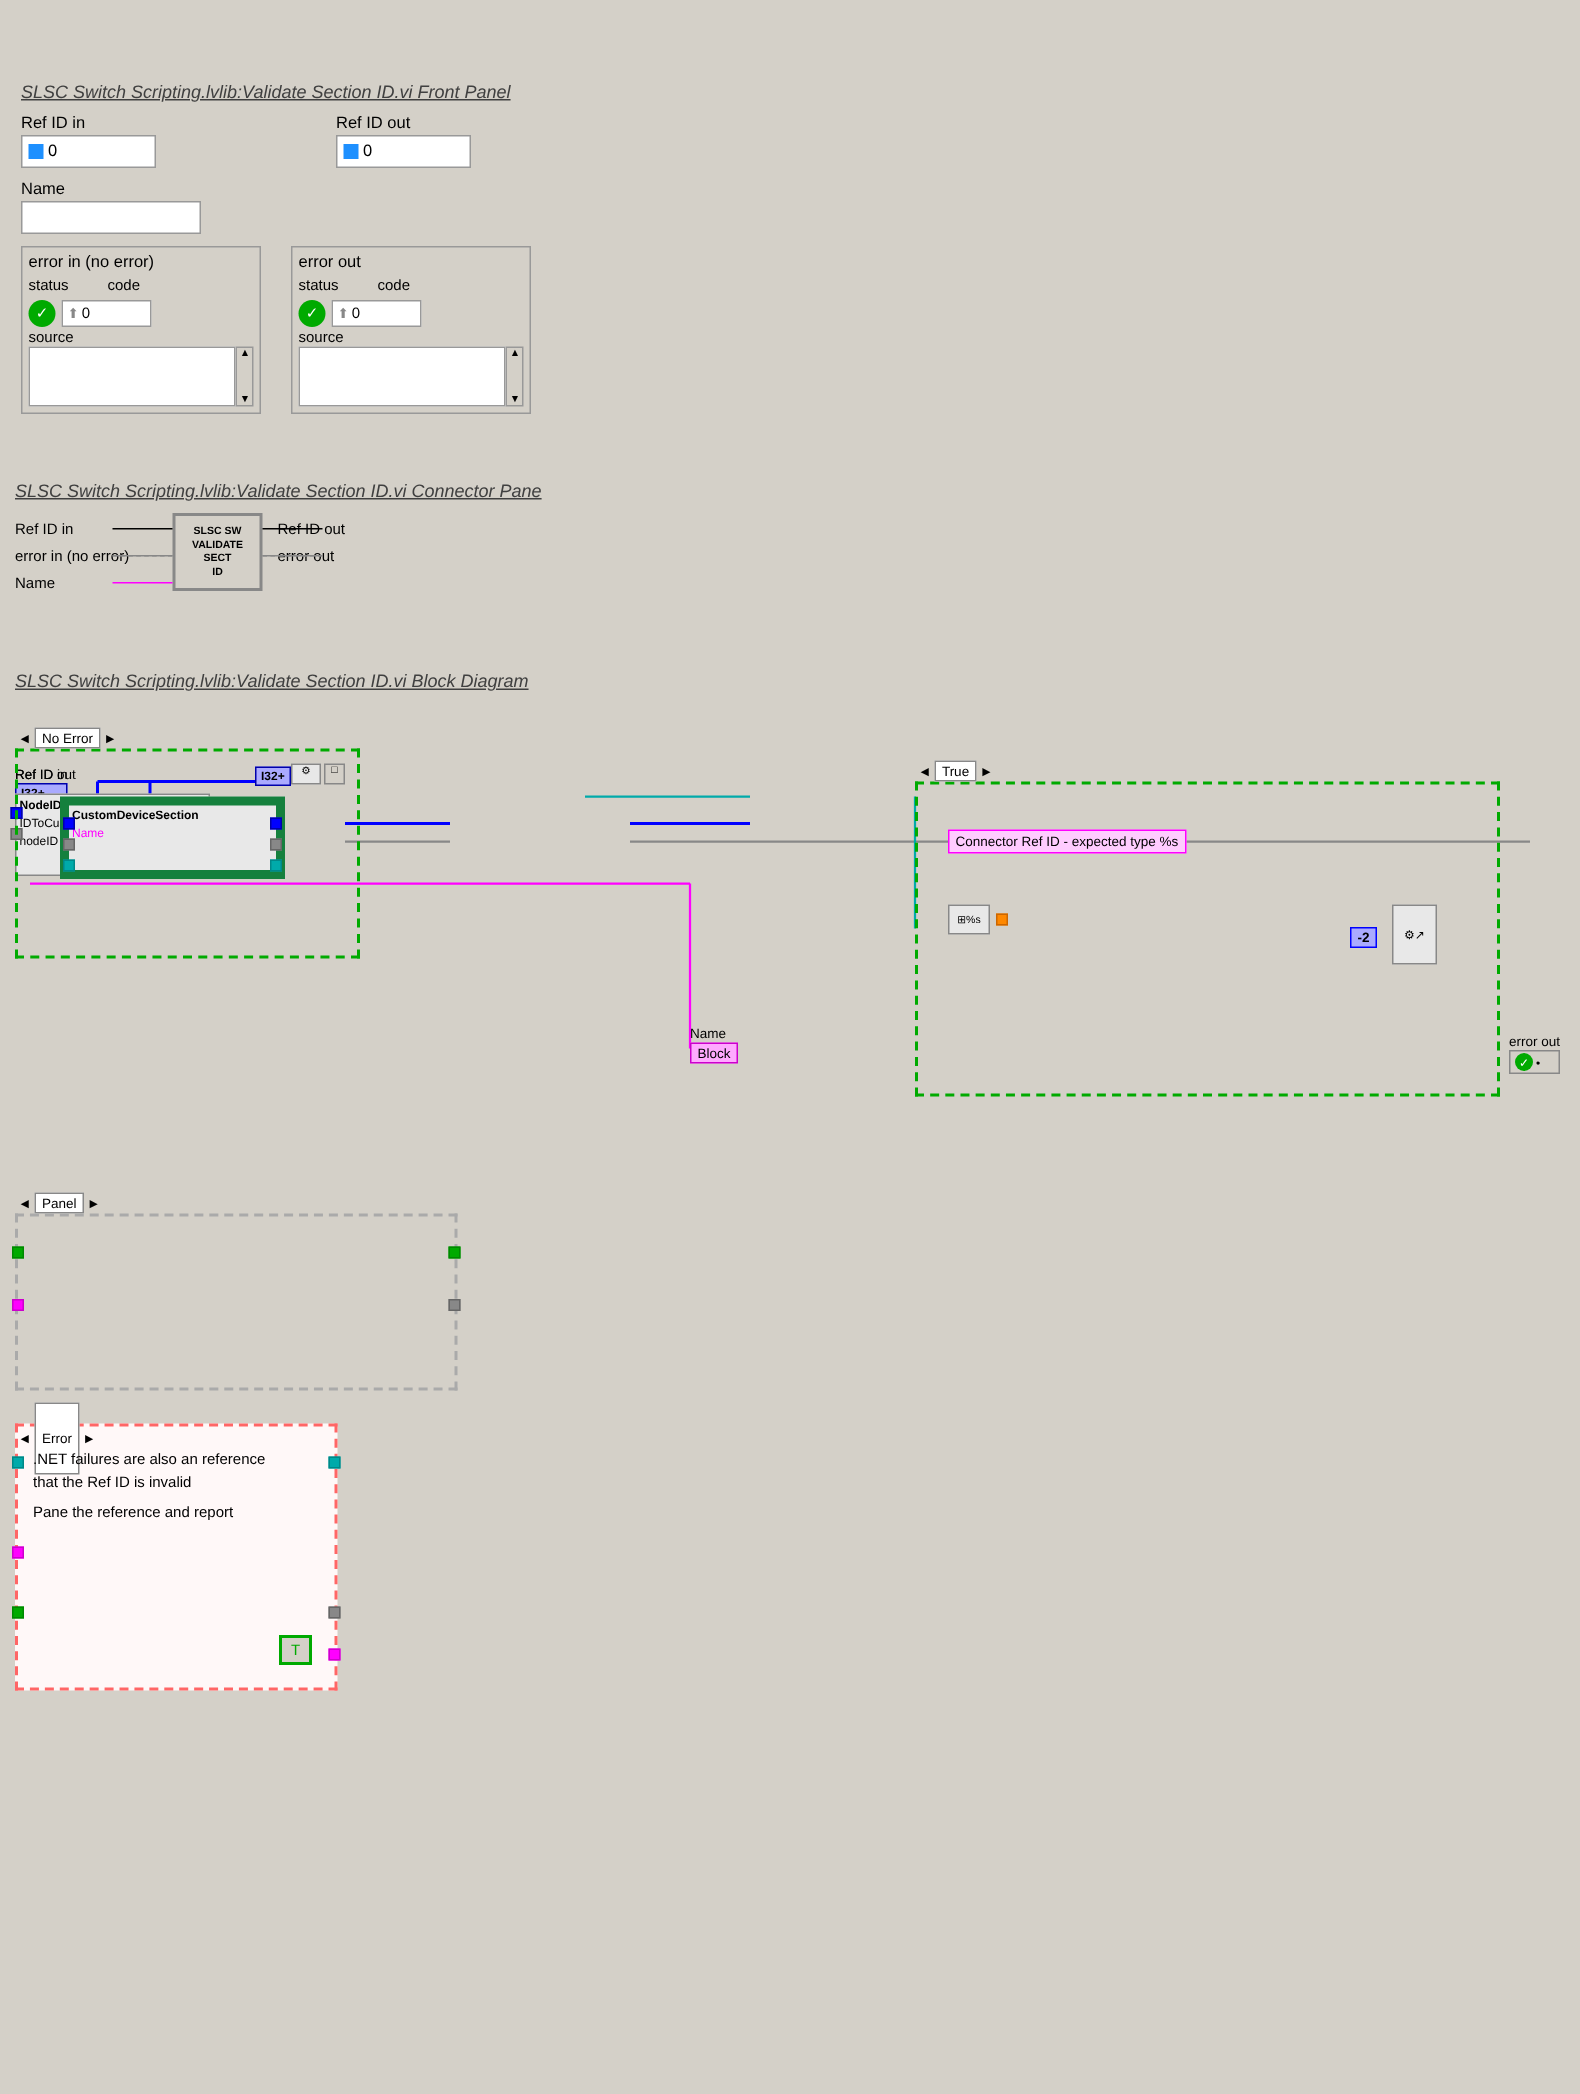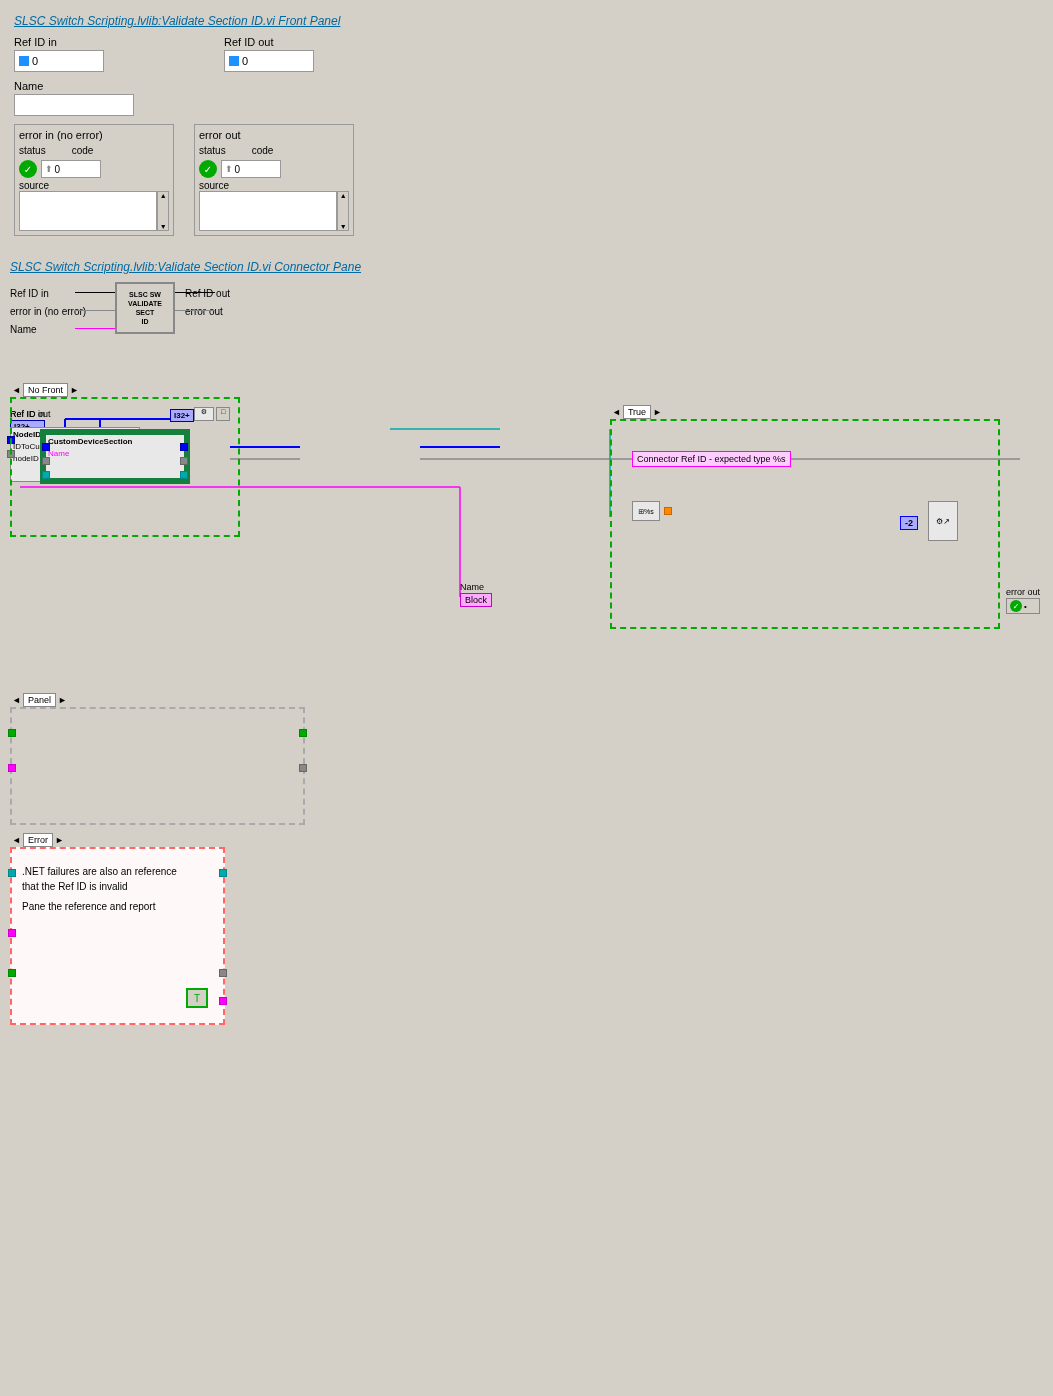--- a/index.html
+++ b/index.html
@@ -11,21 +11,22 @@
       width: 1053px;
       min-height: 1396px;
       padding: 10px;
     }
 
     .section-title {
       font-style: italic;
       font-size: 12px;
       text-decoration: underline;
       margin-bottom: 8px;
-      color: #0369a1;
+      color: #404040;
+      margin-top: 40px;
     }
 
     
     .front-panel {
       background: #d4d0c8;
       padding: 4px;
       margin-bottom: 20px;
       width: 360px;
     }
 
@@ -314,20 +315,21 @@
     <div style="position:absolute;left:65px;top:10px;width:40px;height:1px;background:#000;"></div>
     <div style="position:absolute;left:65px;top:28px;width:40px;height:1px;background:#888;border-top:1px dashed #888;"></div>
     <div style="position:absolute;left:65px;top:46px;width:40px;height:1px;background:#ff00ff;"></div>
 
     <div style="position:absolute;left:165px;top:10px;width:40px;height:1px;background:#000;"></div>
     <div style="position:absolute;left:165px;top:28px;width:40px;height:1px;background:#888;border-top:1px dashed #888;"></div>
   </div>
 </div>
 
 <div class="block-diagram" style="margin-top:20px;">
+  <div class="section-title">SLSC Switch Scripting.lvlib:Validate Section ID.vi Block Diagram</div>
 
   <div style="position:relative;width:1030px;height:320px;background:#d4d0c8;margin-top:6px;">
 
     <svg class="bd-svg" width="1030" height="320">
 
       <line x1="55" y1="52" x2="90" y2="52" stroke="#0000ff" stroke-width="2"></line>
       <line x1="55" y1="52" x2="55" y2="75" stroke="#0000ff" stroke-width="2"></line>
 
       <line x1="90" y1="75" x2="90" y2="52" stroke="#0000ff" stroke-width="2"></line>
       <line x1="55" y1="75" x2="90" y2="75" stroke="#0000ff" stroke-width="2"></line>
@@ -379,21 +381,21 @@
 
       <div style="position:absolute;left:-4px;top:8px;width:8px;height:8px;background:#0000ff;border:1px solid #0000aa;"></div>
       <div style="position:absolute;left:-4px;top:22px;width:8px;height:8px;background:#888;border:1px solid #666;"></div>
       <div style="position:absolute;right:-4px;top:8px;width:8px;height:8px;background:#0000ff;border:1px solid #0000aa;"></div>
       <div style="position:absolute;right:-4px;top:22px;width:8px;height:8px;background:#888;border:1px solid #666;"></div>
     </div>
 
     <div style="position:absolute;left:258;top:30px;width:230px;height:140px;border:2px dashed #00aa00;">
       <div style="position:absolute;top:-16px;left:0;display:flex;align-items:center;gap:2px;">
         <span style="font-size:9px;">◄</span>
-        <div style="border:1px solid #888;background:#fff;font-size:9px;padding:1px 4px;">No Front</div>
+        <div style="border:1px solid #888;background:#fff;font-size:9px;padding:1px 4px;">No Error</div>
         <span style="font-size:9px;">►</span>
       </div>
 
       <div style="position:absolute;left:28px;top:30px;width:150px;height:55px;border:6px solid #15803d;background:#e8e8e8;">
         <div style="position:absolute;left:2px;top:2px;font-size:8px;font-weight:bold;">CustomDeviceSection</div>
         <div style="position:absolute;left:2px;top:14px;font-size:8px;color:#ff00ff;">Name</div>
         <div style="position:absolute;left:-4px;top:8px;width:8px;height:8px;background:#0000ff;border:1px solid #0000aa;"></div>
         <div style="position:absolute;left:-4px;top:22px;width:8px;height:8px;background:#888;border:1px solid #666;"></div>
         <div style="position:absolute;right:-4px;top:8px;width:8px;height:8px;background:#0000ff;border:1px solid #0000aa;"></div>
         <div style="position:absolute;right:-4px;top:22px;width:8px;height:8px;background:#888;border:1px solid #666;"></div>
@@ -457,21 +459,21 @@
       <div style="position:absolute;left:-4px;top:55px;width:8px;height:8px;background:#ff00ff;border:1px solid #cc00cc;"></div>
       <div style="position:absolute;right:-4px;top:20px;width:8px;height:8px;background:#00aa00;border:1px solid #008800;"></div>
       <div style="position:absolute;right:-4px;top:55px;width:8px;height:8px;background:#888;border:1px solid #666;"></div>
     </div>
   </div>
 
   <div style="position:relative;width:220px;height:180px;margin-top:20px;">
     <div style="position:absolute;left:0;top:0;width:215px;height:178px;border:2px dashed #ff6666;background:#fff8f8;">
       <div style="position:absolute;top:-16px;left:0;display:flex;align-items:center;gap:2px;">
         <span style="font-size:9px;">◄</span>
-        <div style="border:1px solid #888;background:#fff;font-size:9px;padding:1px 4px;">Error</div>
+        <div style="border:1px solid #888;background:#fff;font-size:9px;padding:18px 4px;">Error</div>
         <span style="font-size:9px;">►</span>
       </div>
 
       <div style="position:absolute;left:10px;top:15px;font-size:10px;line-height:1.5;">.NET failures are also an reference</div>
       <div style="position:absolute;left:10px;top:32px;font-size:10px;">that the Ref ID is invalid</div>
       <div style="position:absolute;left:10px;top:52px;font-size:10px;">Pane the reference and report</div>
 
       <div style="position:absolute;left:-4px;top:20px;width:8px;height:8px;background:#00aaaa;border:1px solid #008888;"></div>
       <div style="position:absolute;left:-4px;top:80px;width:8px;height:8px;background:#ff00ff;border:1px solid #cc00cc;"></div>
       <div style="position:absolute;left:-4px;top:120px;width:8px;height:8px;background:#00aa00;border:1px solid #008800;"></div>

